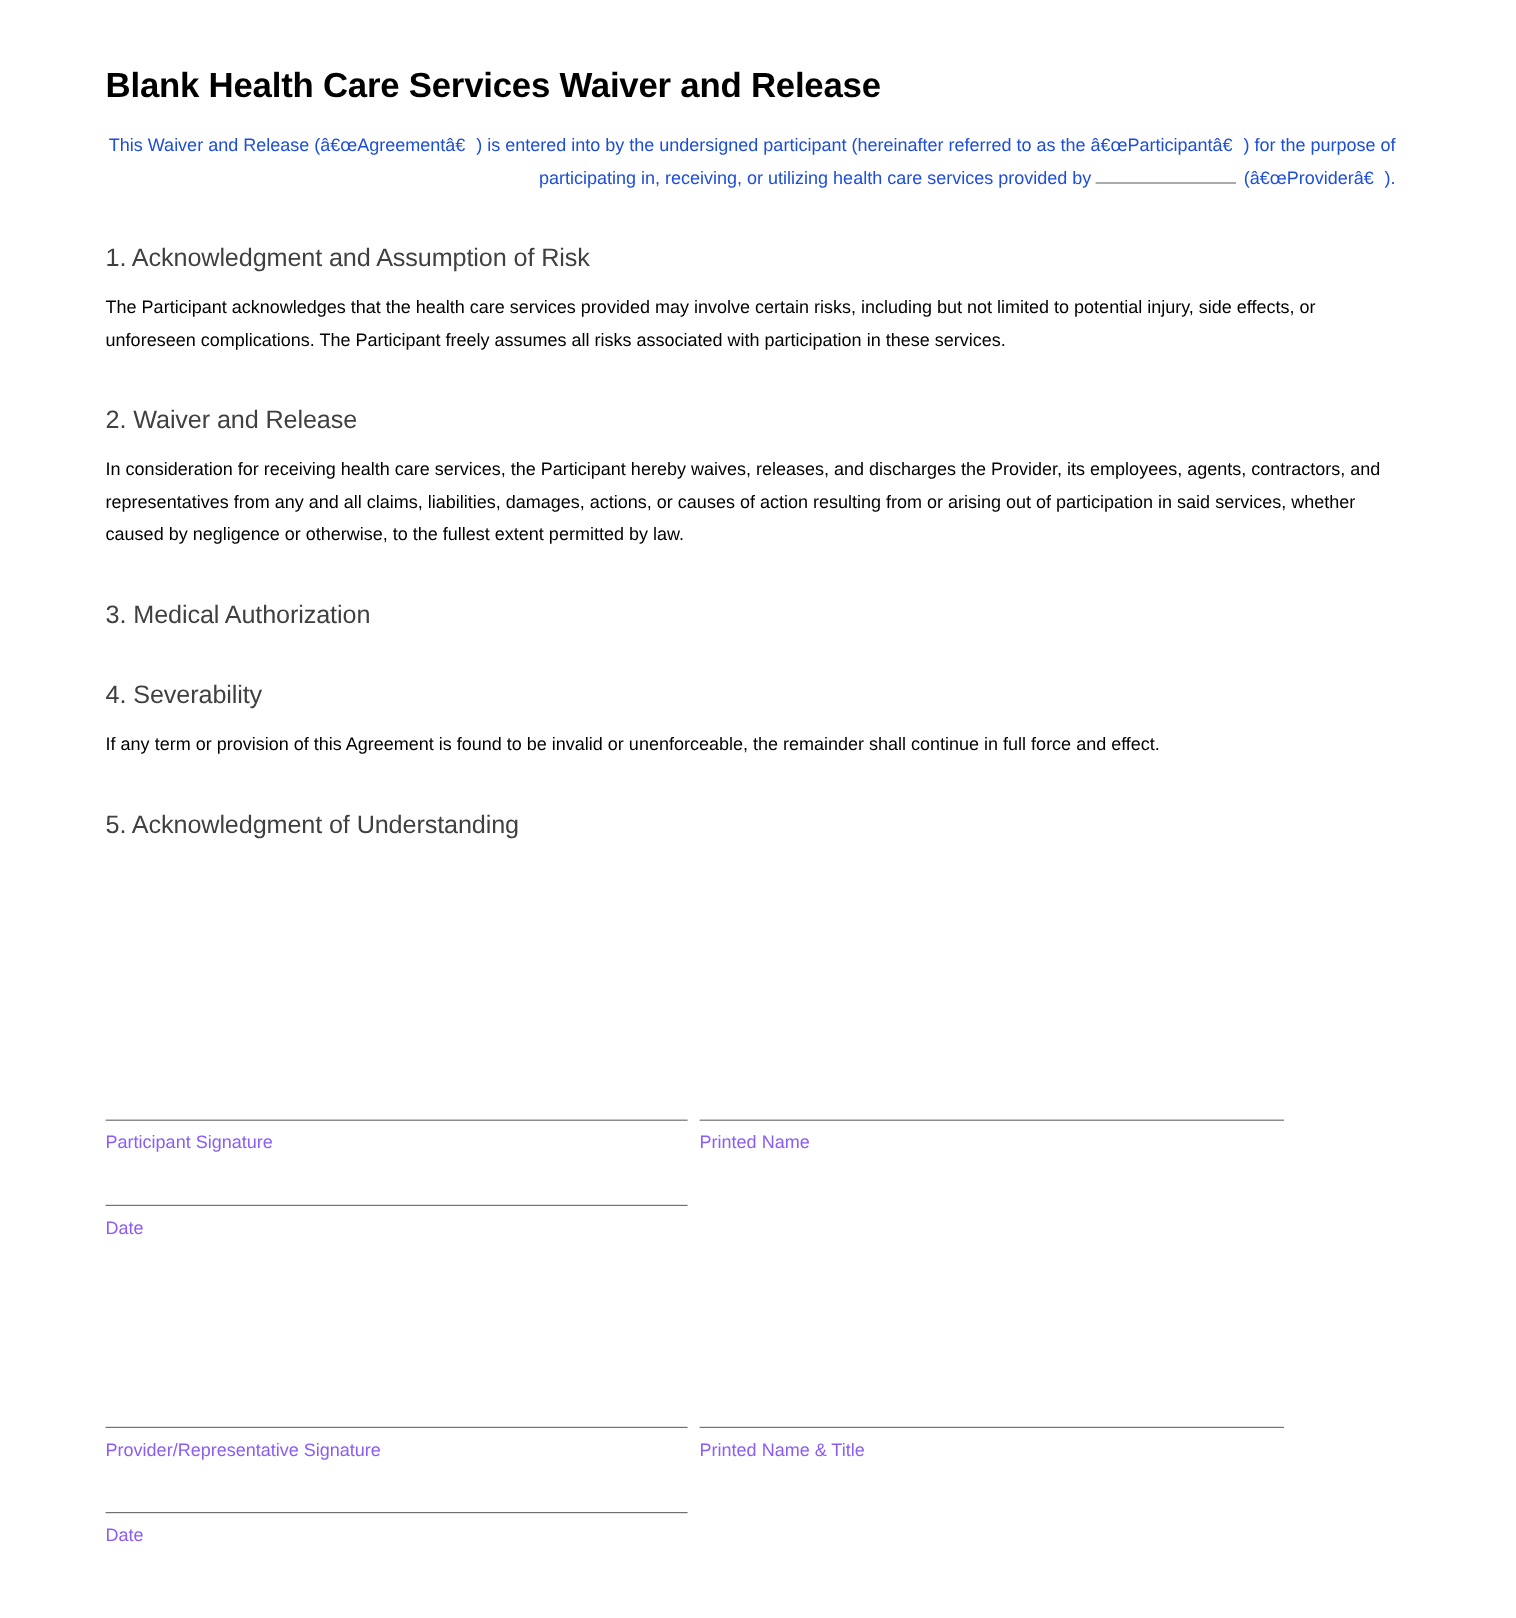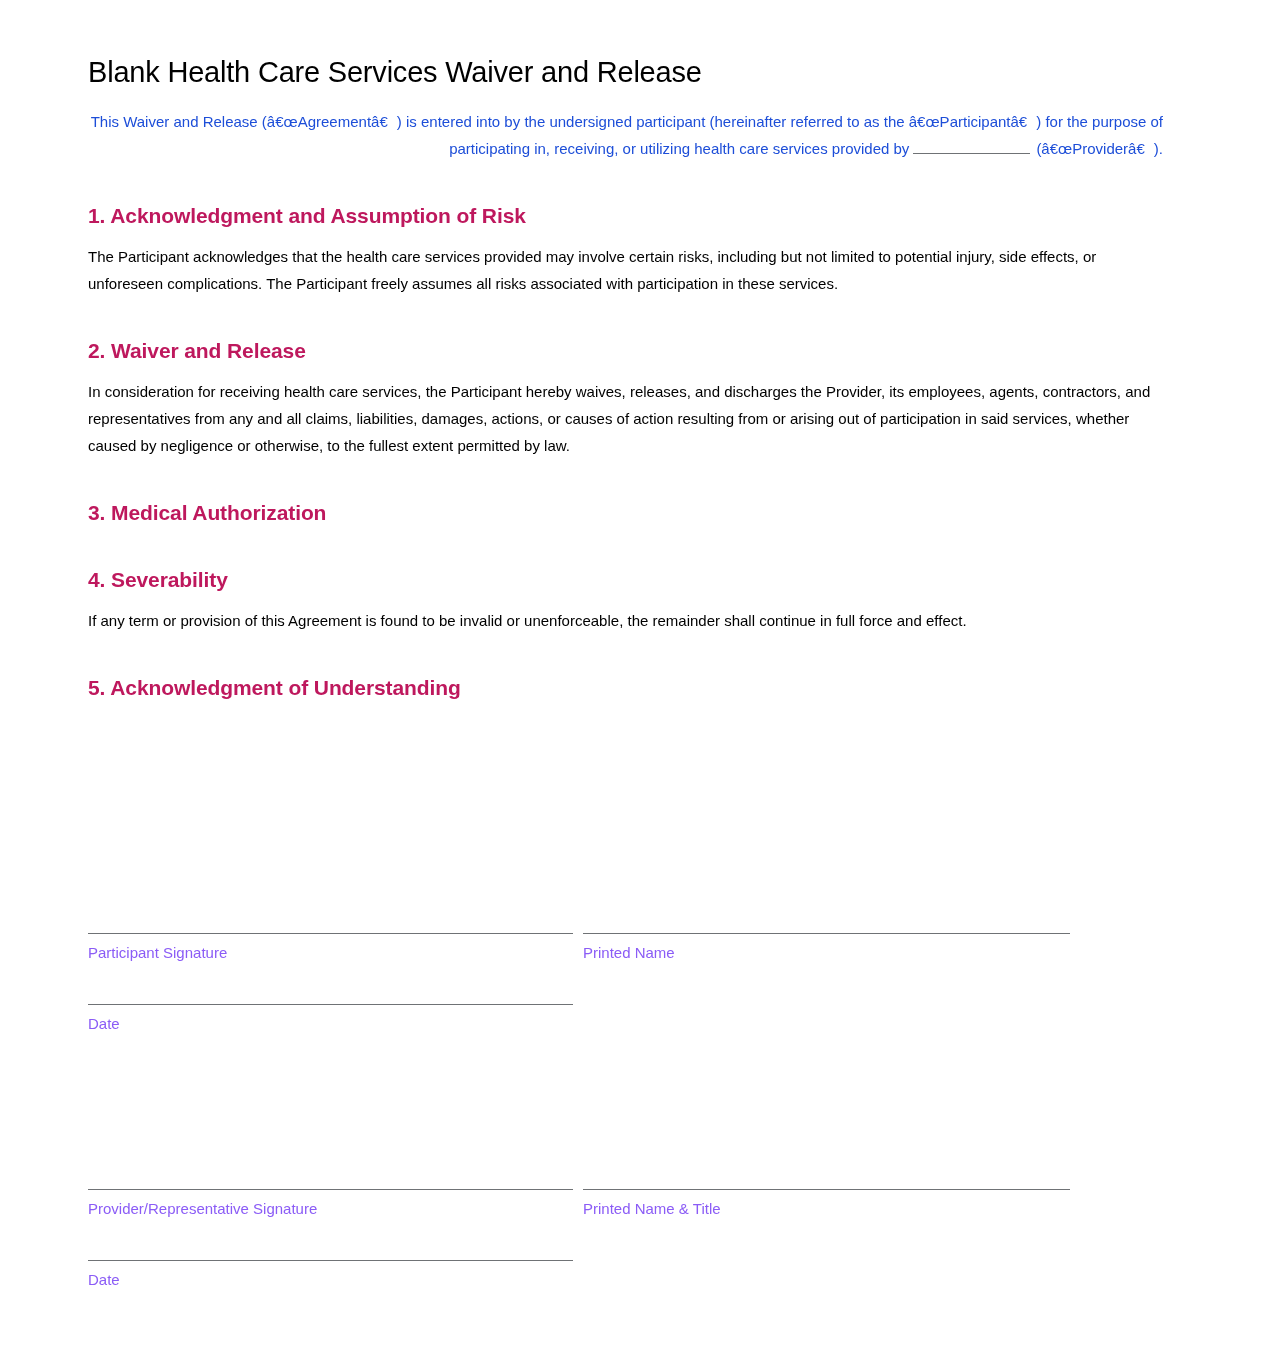--- a/index.html
+++ b/index.html
@@ -24,47 +24,47 @@
     padding: 0;
   }
   .content {
     position: absolute;
     left: 88px;
     top: 0;
     width: 1075px;
   }
   .doc-title {
     font-size: 29px;
-    font-weight: normal;
+    font-weight: bold;
     letter-spacing: -0.2px;
     line-height: 34px;
     margin: 0;
     padding-top: 55px;
     color: #000;
   }
   .para {
     font-size: 15px;
     line-height: 27px;
     margin: 0;
     padding-top: 16px;
     color: #1d4ed8;
     text-align: right;
     max-width: 1075px;
   }
   .para.intro {
     padding-top: 19px;
   }
   .section-heading {
     font-size: 21px;
-    font-weight: bold;
+    font-weight: normal;
     line-height: 26px;
     margin: 0;
     padding-top: 41px;
     letter-spacing: -0.1px;
-    color: #be185d;
+    color: #404040;
   }
   .section-body {
     font-size: 15px;
     line-height: 27px;
     margin: 0;
     padding-top: 14px;
     color: #000;
   }
   .inline-blank {
     display: inline-block;

